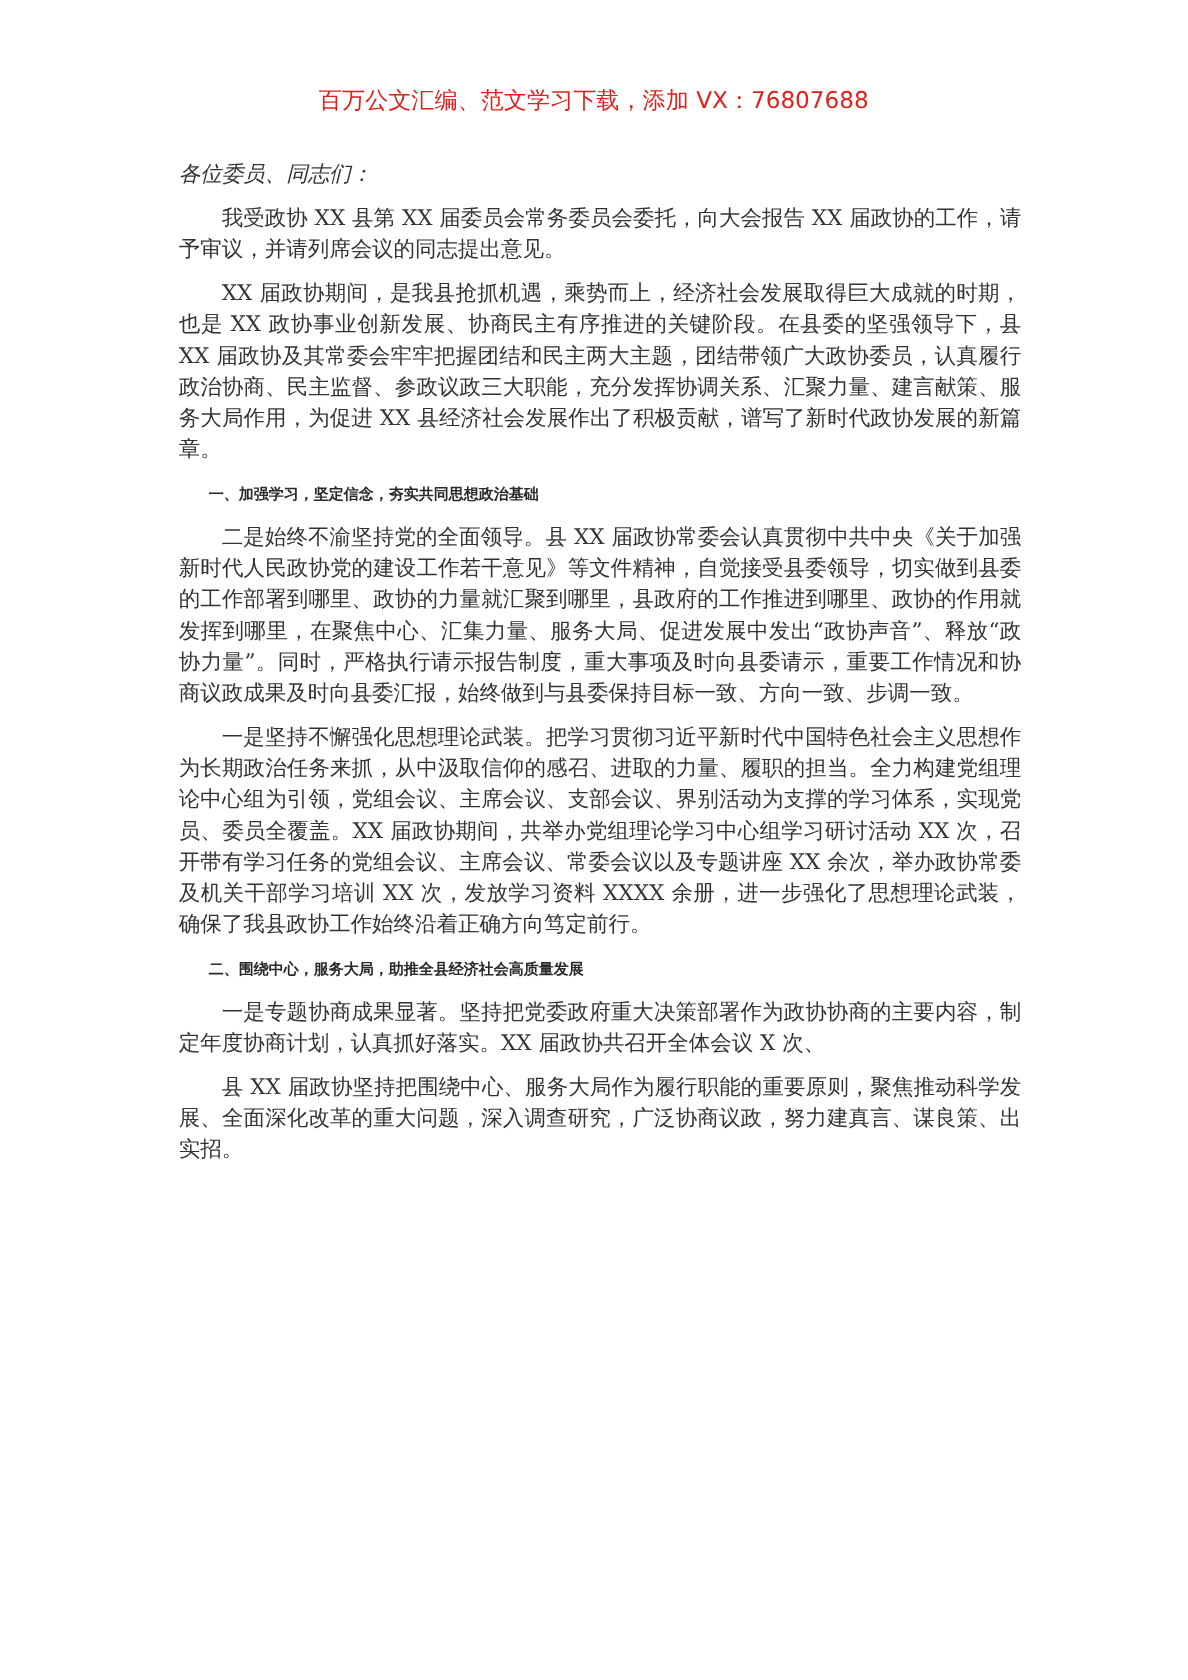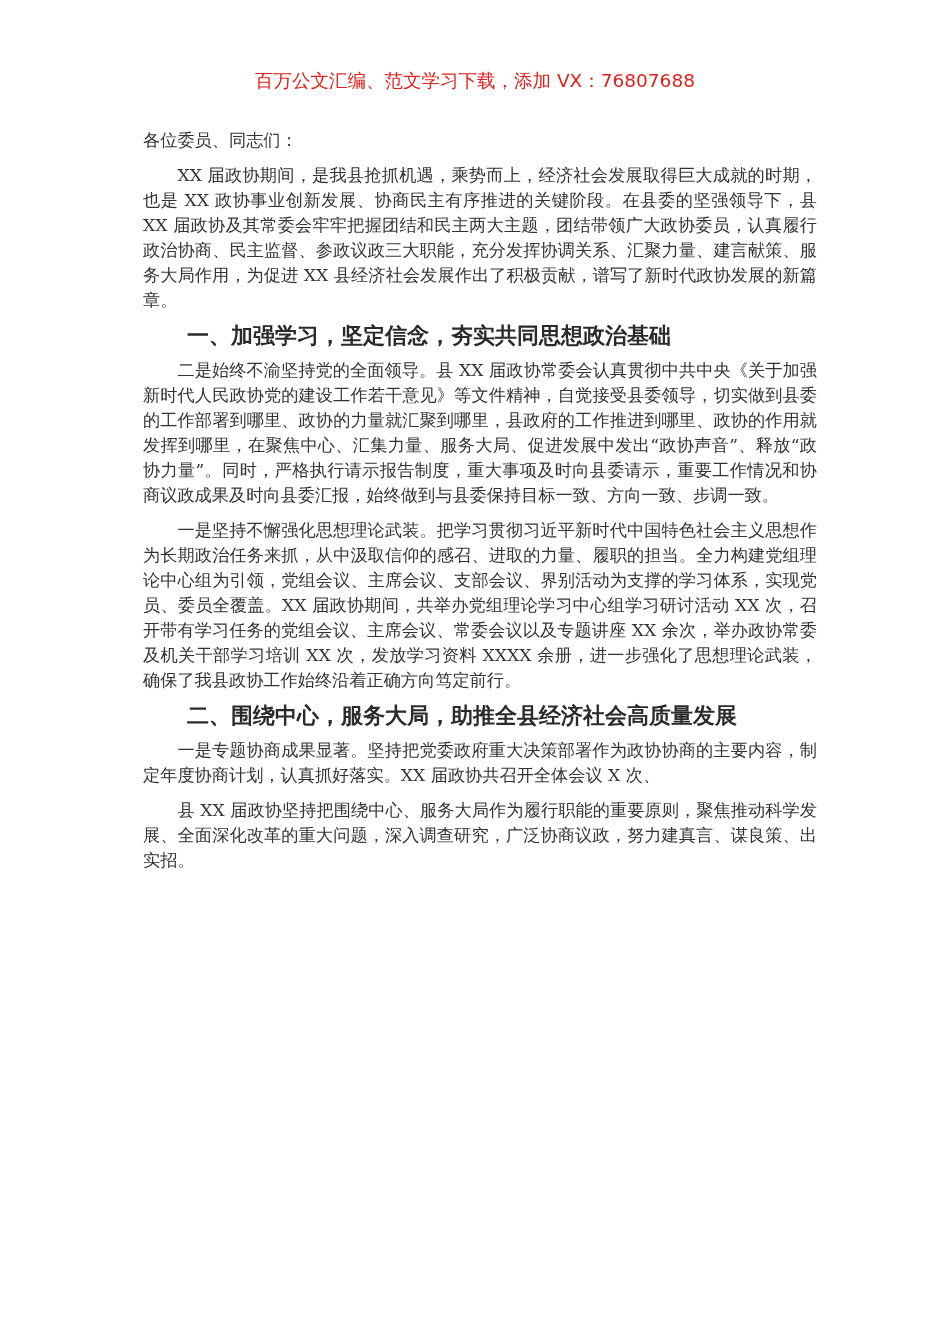--- a/index.html
+++ b/index.html
@@ -36,36 +36,38 @@
       line-height: 25px;
       text-align: justify;
     }
     .content p {
       margin: 0 0 10px 0;
     }
     .content p.indent {
       text-indent: 2em;
     }
     .content p.salutation {
+      font-style: italic;
     }
     .content p.heading {
       text-indent: 2em;
       font-family: "DejaVu Sans", "Liberation Sans", sans-serif;
       font-weight: bold;
       color: #2a2a2a;
-      font-size: 22px;
+      font-size: 12px;
     }
   </style>
 </head>
 <body>
 
 <div class="banner">百万公文汇编、范文学习下载，添加 VX：76807688</div>
 
 <div class="content">
   <p class="salutation">各位委员、同志们：</p>
+  <p class="indent">我受政协 XX 县第 XX 届委员会常务委员会委托，向大会报告 XX 届政协的工作，请予审议，并请列席会议的同志提出意见。</p>
   <p class="indent">XX 届政协期间，是我县抢抓机遇，乘势而上，经济社会发展取得巨大成就的时期，也是 XX 政协事业创新发展、协商民主有序推进的关键阶段。在县委的坚强领导下，县 XX 届政协及其常委会牢牢把握团结和民主两大主题，团结带领广大政协委员，认真履行政治协商、民主监督、参政议政三大职能，充分发挥协调关系、汇聚力量、建言献策、服务大局作用，为促进 XX 县经济社会发展作出了积极贡献，谱写了新时代政协发展的新篇章。</p>
   <p class="heading">一、加强学习，坚定信念，夯实共同思想政治基础</p>
   <p class="indent">二是始终不渝坚持党的全面领导。县 XX 届政协常委会认真贯彻中共中央《关于加强新时代人民政协党的建设工作若干意见》等文件精神，自觉接受县委领导，切实做到县委的工作部署到哪里、政协的力量就汇聚到哪里，县政府的工作推进到哪里、政协的作用就发挥到哪里，在聚焦中心、汇集力量、服务大局、促进发展中发出“政协声音”、释放“政协力量”。同时，严格执行请示报告制度，重大事项及时向县委请示，重要工作情况和协商议政成果及时向县委汇报，始终做到与县委保持目标一致、方向一致、步调一致。</p>
   <p class="indent">一是坚持不懈强化思想理论武装。把学习贯彻习近平新时代中国特色社会主义思想作为长期政治任务来抓，从中汲取信仰的感召、进取的力量、履职的担当。全力构建党组理论中心组为引领，党组会议、主席会议、支部会议、界别活动为支撑的学习体系，实现党员、委员全覆盖。XX 届政协期间，共举办党组理论学习中心组学习研讨活动 XX 次，召开带有学习任务的党组会议、主席会议、常委会议以及专题讲座 XX 余次，举办政协常委及机关干部学习培训 XX 次，发放学习资料 XXXX 余册，进一步强化了思想理论武装，确保了我县政协工作始终沿着正确方向笃定前行。</p>
   <p class="heading">二、围绕中心，服务大局，助推全县经济社会高质量发展</p>
   <p class="indent">一是专题协商成果显著。坚持把党委政府重大决策部署作为政协协商的主要内容，制定年度协商计划，认真抓好落实。XX 届政协共召开全体会议 X 次、</p>
   <p class="indent">县 XX 届政协坚持把围绕中心、服务大局作为履行职能的重要原则，聚焦推动科学发展、全面深化改革的重大问题，深入调查研究，广泛协商议政，努力建真言、谋良策、出实招。</p>
 </div>
 
 </body></html>

